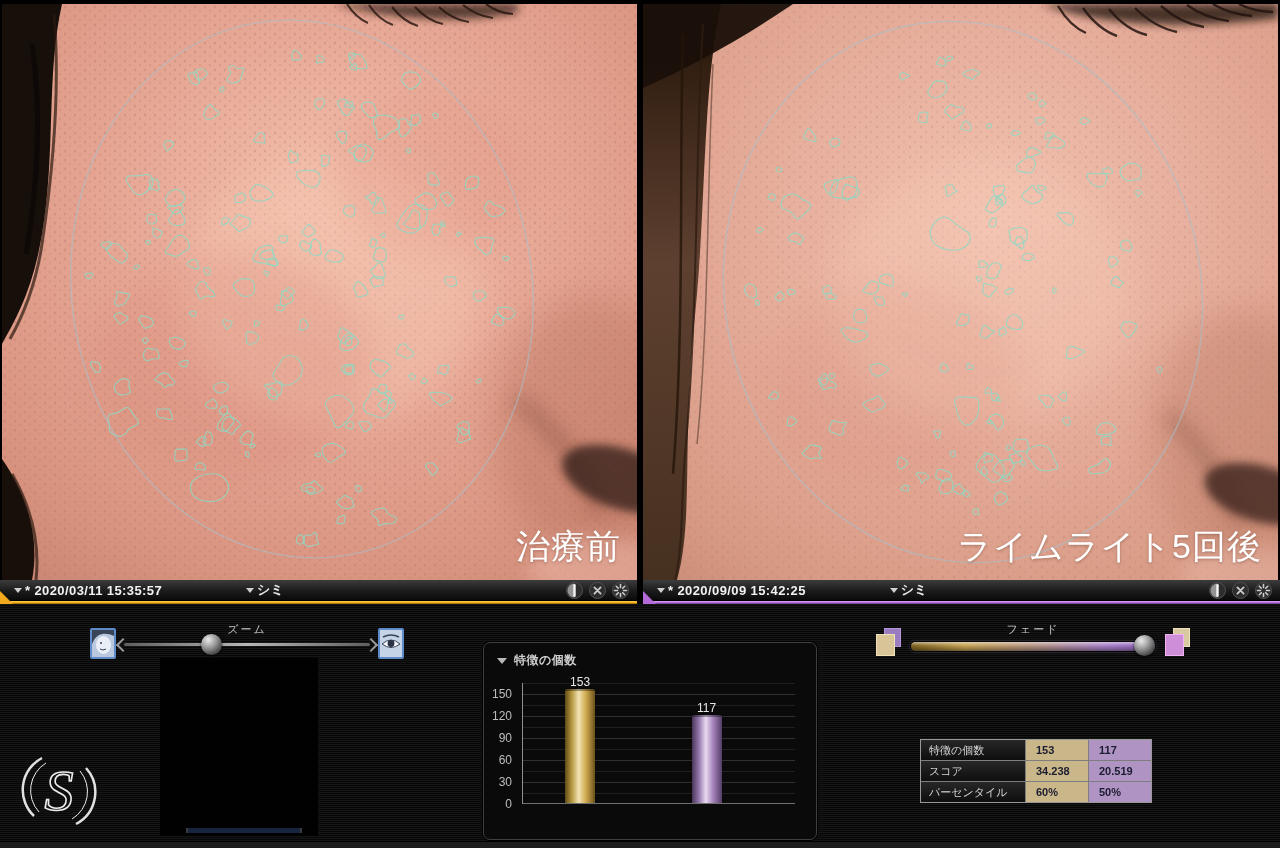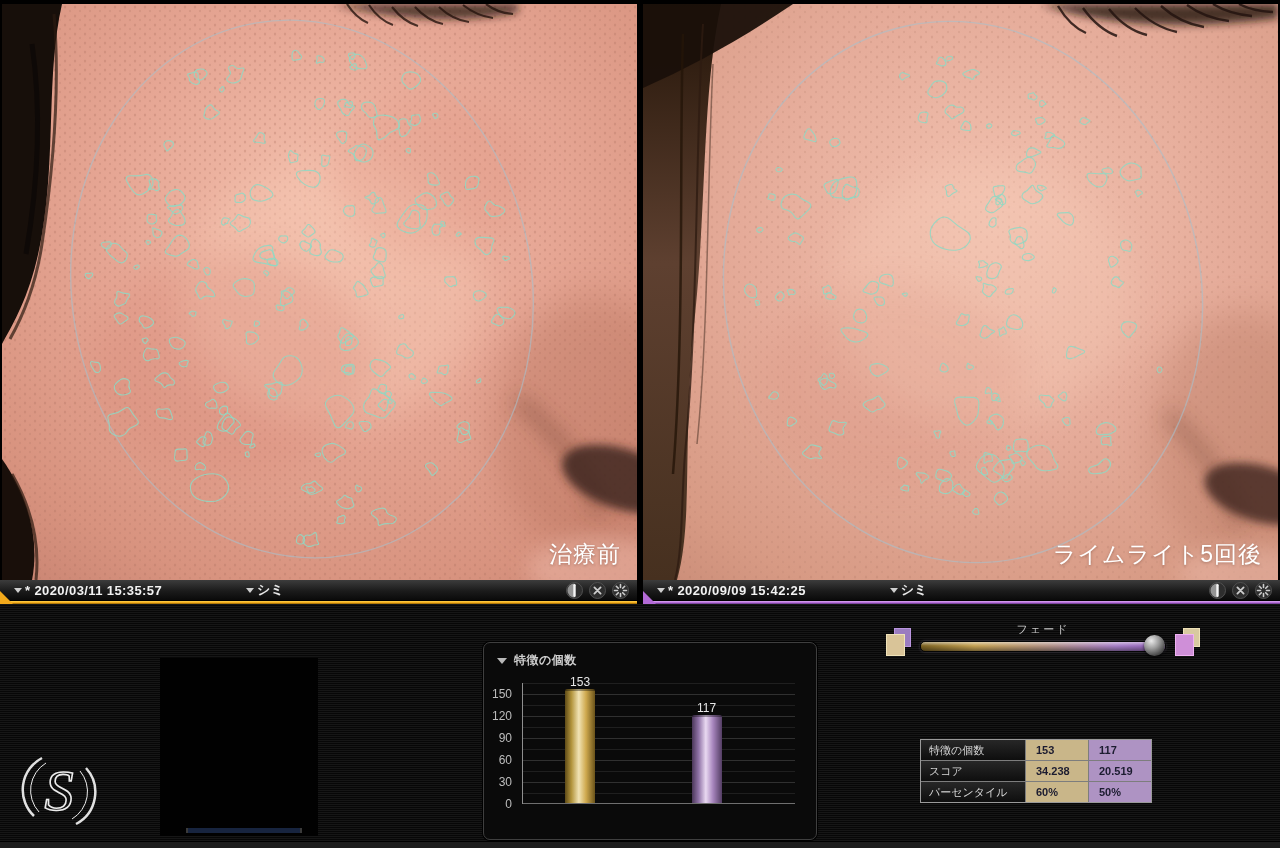--- a/index.html
+++ b/index.html
@@ -5,21 +5,21 @@
   html,body{margin:0;padding:0;background:#000;}
   .app{position:relative;width:1280px;height:848px;overflow:hidden;background:#000;
        font-family:"Liberation Sans","DejaVu Sans",sans-serif;
        --accent-left:#f2a91b;--accent-right:#b36ad6;--before-bg:#c9b689;--after-bg:#ae93c3;--spot:#8ed9c4;}
 
   
   .photo{position:absolute;top:4px;width:635px;height:576px;overflow:hidden;background:#e4a392;}
   .photo-left{left:2px;}
   .photo-right{left:643px;}
   .photo svg{display:block;width:100%;height:100%;}
-  .photo-label{position:absolute;right:16px;bottom:10px;font-size:23px;color:#fff;
+  .photo-label{position:absolute;right:16px;bottom:10px;font-size:34px;color:#fff;
                letter-spacing:1px;text-shadow:0 1px 3px rgba(60,30,20,.35);white-space:nowrap;}
   .spots path{fill:none;stroke:var(--spot);stroke-width:1.1;opacity:.85;}
 
   
   .toolbar{position:absolute;top:580px;width:637px;height:24px;}
   .tb-left{left:0;} .tb-right{left:643px;}
   .tb-bar{height:20px;display:flex;align-items:center;padding:0 8px 0 14px;
           background:linear-gradient(180deg,#3c3c3c,#1b1b1b 55%,#0a0a0a);}
   .caret{width:0;height:0;border-left:4px solid transparent;border-right:4px solid transparent;
          border-top:5px solid #cfcfcf;flex:0 0 auto;}
@@ -37,21 +37,21 @@
   .tb-right .tb-corner{border-bottom-color:var(--accent-right);}
 
   
   .bottom{position:absolute;left:0;top:604px;width:1280px;height:244px;
           background:repeating-linear-gradient(180deg,#161616 0 1px,#070707 1px 2px);}
   .bottom-edge{position:absolute;left:0;bottom:0;width:100%;height:6px;background:#1d1d1d;
                border-top:1px solid #000;z-index:1;}
 
   
   .slider-group{position:absolute;top:18px;width:314px;height:42px;}
-  .zoom-group{left:90px;} .fade-group{left:876px;margin-left:10px;}
+  .zoom-group{left:90px;} .fade-group{left:876px;}
   .slider-label{position:absolute;top:0;left:0;right:0;text-align:center;color:#c9c9c9;
                 font-size:11px;letter-spacing:2px;}
   .end-icon{position:absolute;top:6px;width:22px;height:27px;border:2px solid #5d8cc9;
             border-radius:2px;overflow:hidden;cursor:pointer;}
   .end-left{left:0;} .end-right{right:0;}
   .track-zone{position:absolute;top:10px;height:26px;}
   .zoom-group .track-zone{left:30px;right:30px;}
   .fade-group .track-zone{left:34px;right:34px;}
   .zoom-track{position:absolute;left:4px;right:4px;top:11px;height:3px;border-radius:2px;
               background:linear-gradient(90deg,#5e5e5e,#b8b8b8 50%,#5e5e5e);}
@@ -560,20 +560,44 @@
             <path d="M8.5,2.5 V5.5 M8.5,11.5 V14.5 M2.5,8.5 H5.5 M11.5,8.5 H14.5 M4.3,4.3 L6.3,6.3 M10.7,10.7 L12.7,12.7 M12.7,4.3 L10.7,6.3 M6.3,10.7 L4.3,12.7" stroke="#cdcdcd" stroke-width="1.6" stroke-linecap="round"></path>
           </svg>
       </span>
     </div>
     <div class="tb-underline"></div>
     <div class="tb-corner"></div>
   </div>
 
   <div class="bottom">
 
+    <div class="slider-group zoom-group">
+      <div class="slider-label">ズーム</div>
+      <div class="end-icon end-left">
+        <svg width="22" height="27">
+            <rect width="22" height="27" fill="#b9c8de"></rect>
+            <path d="M0,0 H22 V6 C14,2 6,3 2,10 L0,14 Z" fill="#3a4458"></path>
+            <ellipse cx="11.5" cy="15" rx="7.5" ry="9" fill="#e9eef7"></ellipse>
+            <circle cx="9" cy="13" r="1" fill="#3a4458"></circle>
+            <path d="M8,19 q3,2 6,0" stroke="#3a4458" fill="none"></path>
+          </svg>
+      </div>
+      <div class="track-zone">
+        <div class="zoom-track"></div>
+        <div class="knob" id="zoom-knob" style="left: calc(36% - 10px);"></div>
+      </div>
+      <div class="end-icon end-right">
+        <svg width="22" height="27">
+            <rect width="22" height="27" fill="#c6d4e8"></rect>
+            <path d="M3,7 Q11,3 19,7" stroke="#3a4458" fill="none" stroke-width="1.6"></path>
+            <path d="M2,14 Q11,6 20,14 Q11,21 2,14 Z" fill="#f3f6fb" stroke="#3a4458"></path>
+            <circle cx="11" cy="13.5" r="3.4" fill="#2a3346"></circle>
+          </svg>
+      </div>
+    </div>
 
     <div class="slider-group fade-group">
       <div class="slider-label">フェード</div>
       <div class="swatch swatch-before">
         <div class="sw-back"></div>
         <div class="sw-front"></div>
       </div>
       <div class="track-zone">
         <div class="fade-track"></div>
         <div class="knob" id="fade-knob" style="left: calc(95% - 10px);"></div>

